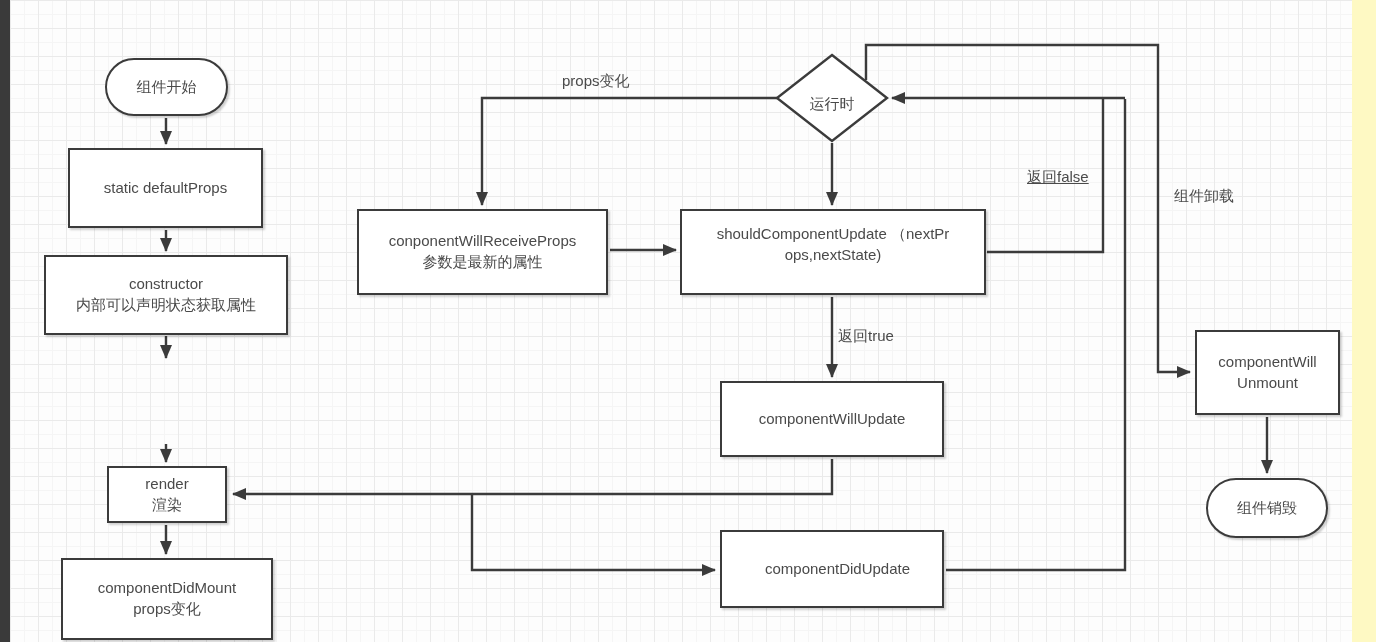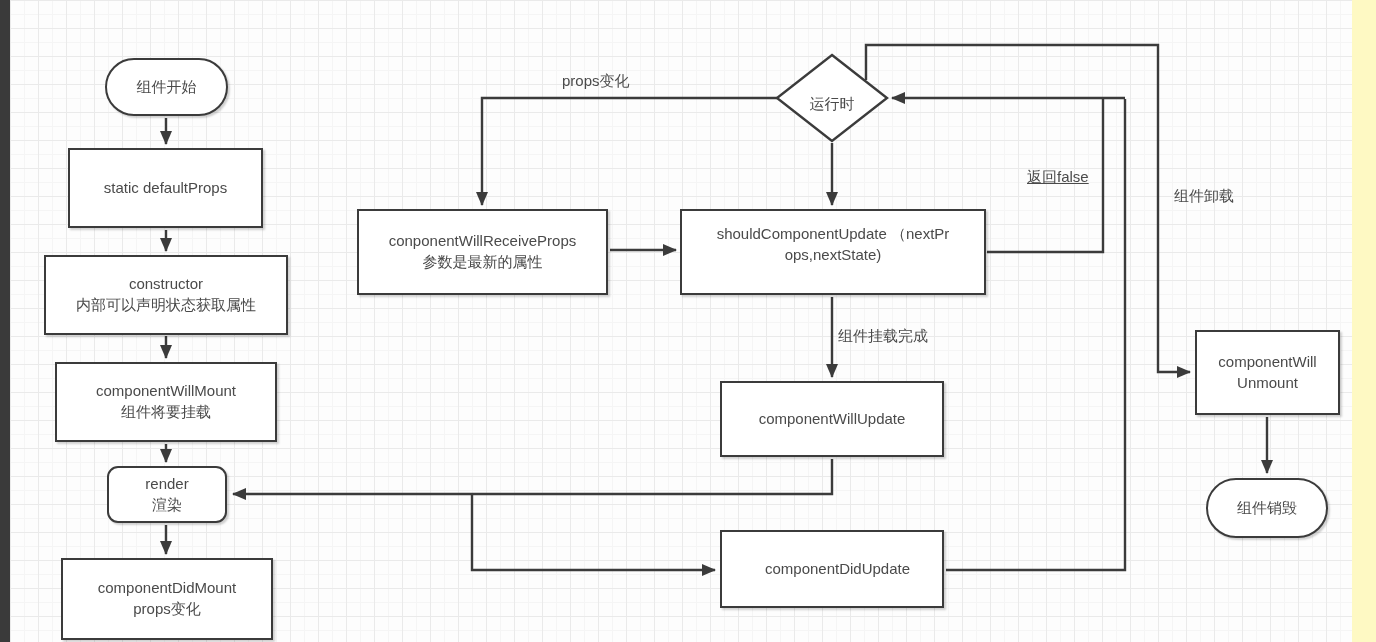--- a/index.html
+++ b/index.html
@@ -67,26 +67,22 @@
 
   <div class="node" style="left:68px;top:148px;width:195px;height:80px;">
     <div>static defaultProps</div>
   </div>
 
   <div class="node" style="left:44px;top:255px;width:244px;height:80px;">
     <div>constructor</div>
     <div>内部可以声明状态获取属性</div>
   </div>
 
-  <div class="node" style="left:55px;top:362px;width:222px;height:80px;">
-    <div>componentWillMount</div>
-    <div>组件将要挂载</div>
-  </div>
 
-  <div class="node" style="left:107px;top:466px;width:120px;height:57px;border-radius:11px;">
+  <div class="node" style="left:107px;top:466px;width:120px;height:57px;">
     <div>render</div>
     <div>渲染</div>
   </div>
 
   <div class="node" style="left:61px;top:558px;width:212px;height:82px;">
     <div>componentDidMount</div>
     <div>props变化</div>
   </div>
 
   <div class="diamond-label" style="left:787px;top:88px;width:90px;margin-top:7px;">运行时</div>
@@ -113,15 +109,15 @@
     <div>componentWill</div>
     <div>Unmount</div>
   </div>
 
   <div class="node pill" style="left:1206px;top:478px;width:122px;height:60px;">
     <div>组件销毁</div>
   </div>
 
   <div class="edge-label" style="left:562px;top:72px;">props变化</div>
   <div class="edge-label" style="left:1027px;top:168px;text-decoration:underline;">返回false</div>
-  <div class="edge-label" style="left:838px;top:327px;">组件挂载完成</div>
+  <div class="edge-label" style="left:838px;top:327px;">返回true</div>
   <div class="edge-label" style="left:1174px;top:187px;">组件卸载</div>
 </div>
 
 </body></html>

